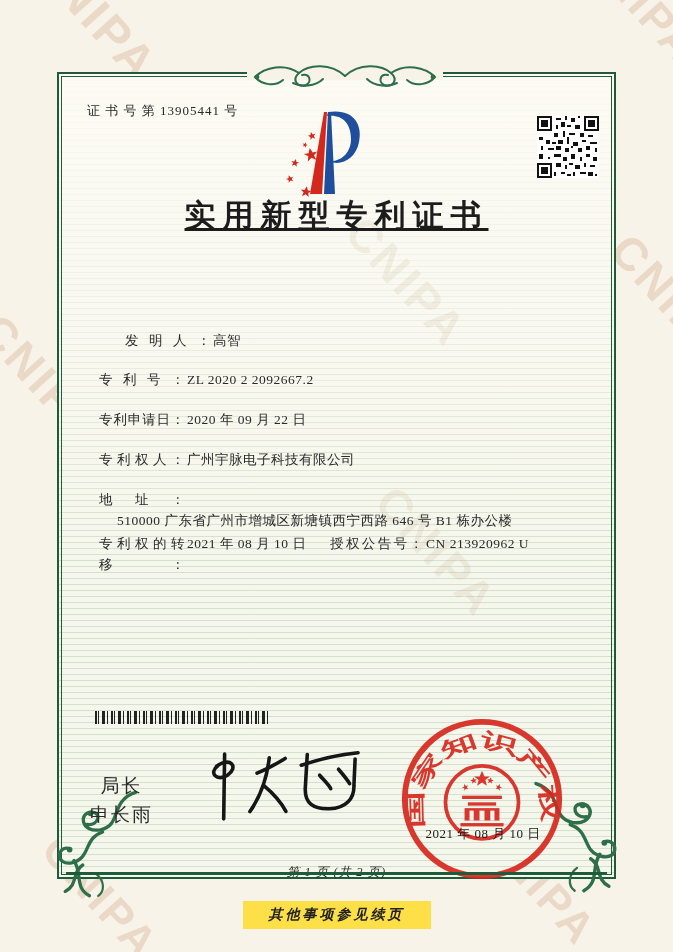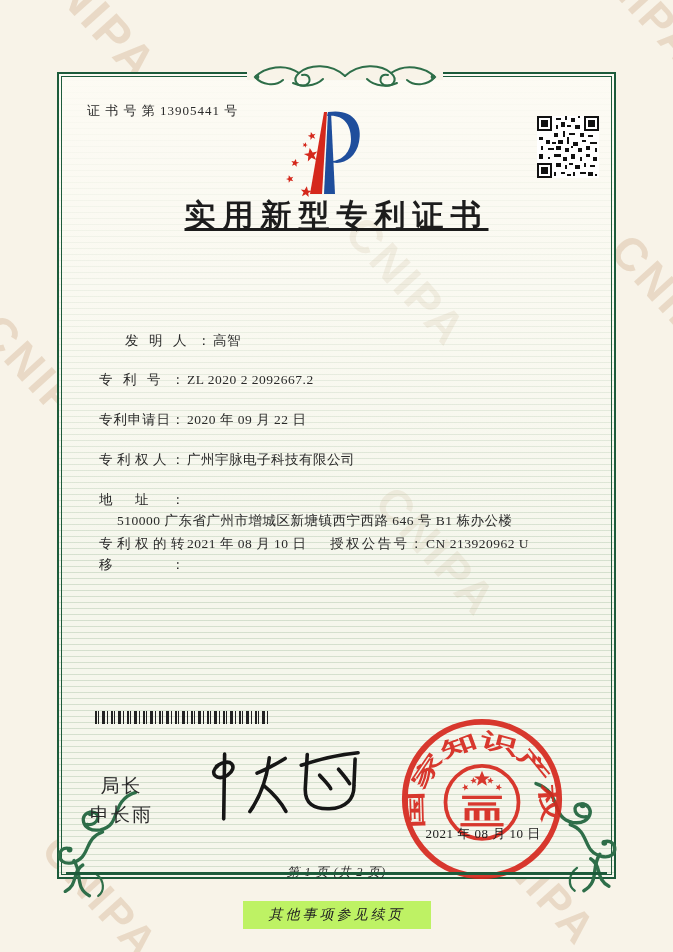--- a/index.html
+++ b/index.html
@@ -71,23 +71,24 @@
       #222 7px 10px, transparent 10px 12px,
       #222 12px 13px, transparent 13px 16px);
   }
   .signer{position:absolute;left:31px;top:697px;font-size:19px;line-height:29px;letter-spacing:2px;text-align:center;}
   .signature{position:absolute;left:135px;top:672px;width:180px;height:80px;transform:rotate(-2deg);}
   .seal{position:absolute;left:340px;top:642px;width:166px;height:166px;opacity:0.92;}
   .seal-date{position:absolute;left:358px;top:751px;width:132px;text-align:center;font-size:13px;color:#1c1c1c;letter-spacing:0.5px;}
   .page-no{position:absolute;left:0;right:0;top:790px;text-align:center;font-size:12.5px;font-style:italic;letter-spacing:1px;}
   .cont-note{
     position:absolute;left:50%;top:901px;transform:translateX(-50%);
-    background:#bef264;padding:5px 26px;
+    background:#fde047;padding:5px 26px;
     font-size:14px;font-style:italic;letter-spacing:3px;color:#222;
     white-space:nowrap;
+    font-weight:bold;
   }
   .green{stroke:#2e6e49;fill:none;stroke-width:3;stroke-linecap:round;}
   .green2{stroke:#2e6e49;fill:none;stroke-width:2;stroke-linecap:round;}
 </style>
 </head>
 <body>
 
 <div class="page">
 
   <span class="wm" style="left:14px;top:-14px;font-size:48px;">CNIPA</span>

